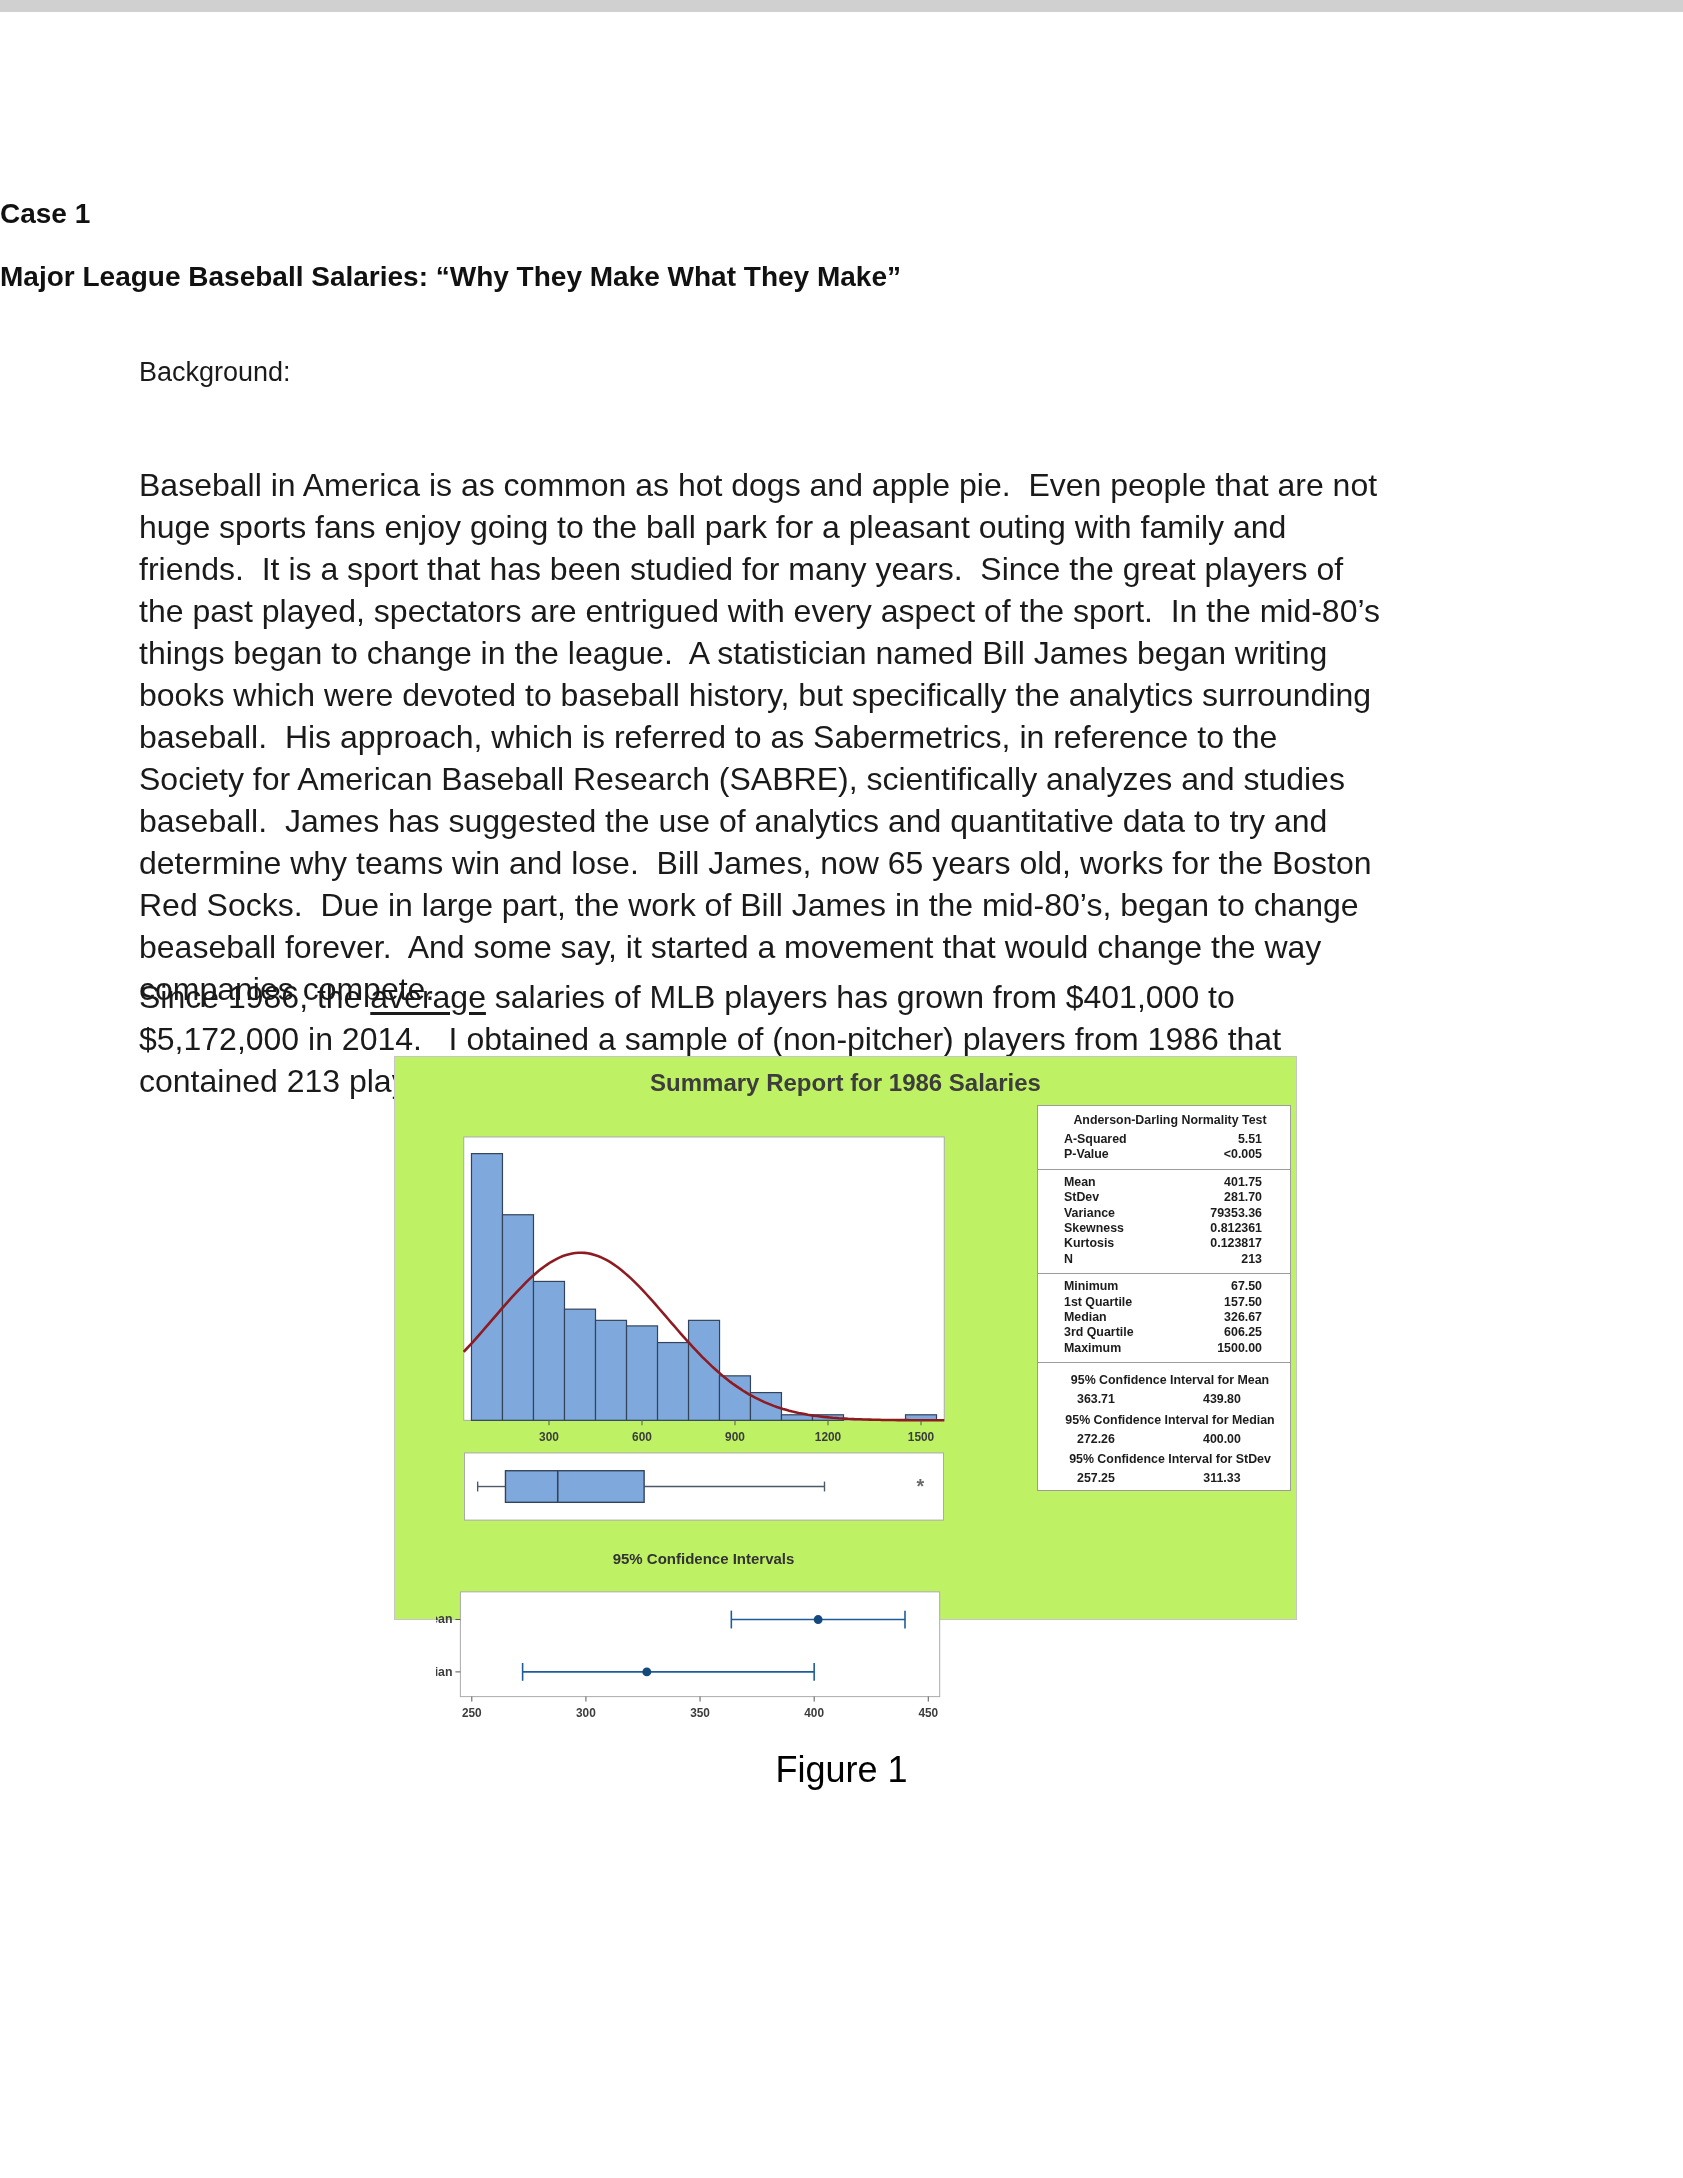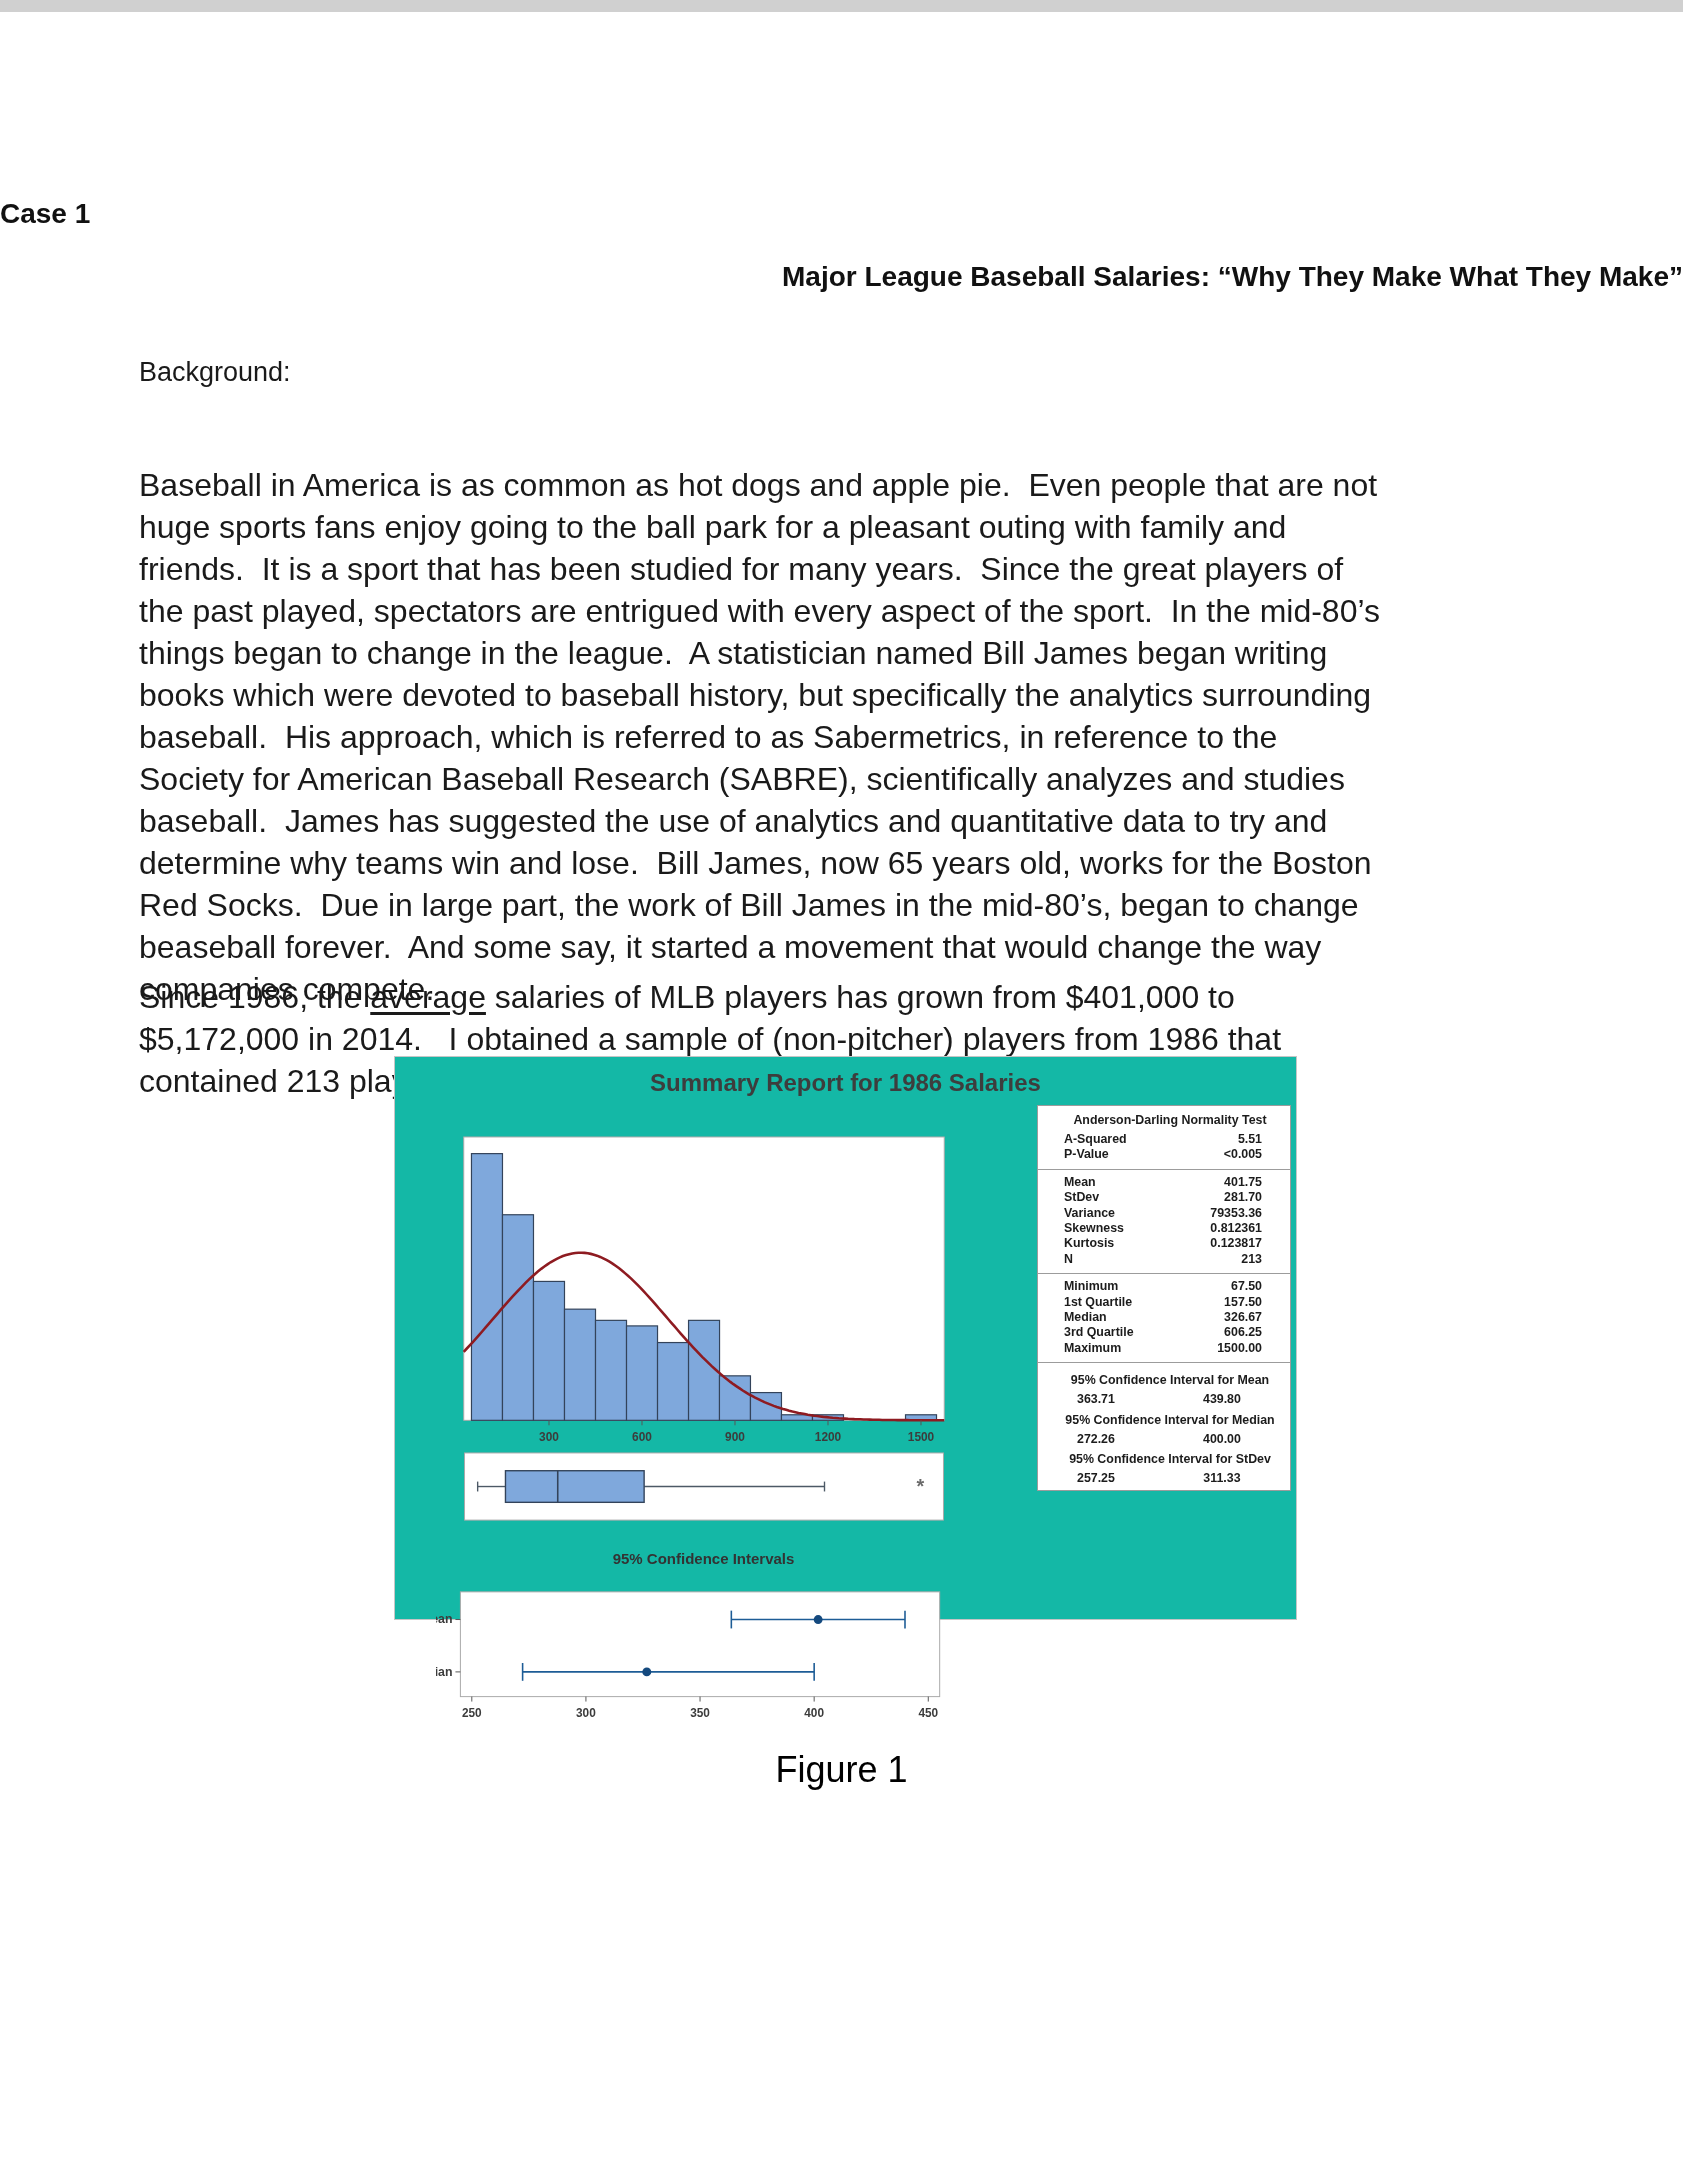--- a/index.html
+++ b/index.html
@@ -6,36 +6,36 @@
   body{background:#d0d0d0;font-family:"Liberation Sans", sans-serif;}
   .page{
     position:relative; width:1683px; height:2178px; background:#ffffff;
     margin:12px auto; overflow:hidden; color:#1a1a1a;
   }
   .doc-title{
     position:absolute; top:186px; left:0; width:100%；
     width:100%; text-align:center; font-size:28px; font-weight:bold; color:#111;
   }
   .doc-subtitle{
-    position:absolute; top:249px; left:0; width:100%; text-align:right;
+    position:absolute; top:249px; left:0; width:100%; text-align:left;
     font-size:28px; font-weight:bold; color:#111;
   }
   .section-heading{
     position:absolute; left:139px; top:345px; font-size:27px; color:#1a1a1a;
   }
   .body-par{
     position:absolute; left:139px; width:1249px; font-size:32px; line-height:42px;
     color:#1a1a1a; white-space:pre-wrap; text-align:left;
   }
   .par1{ top:420px; }
   .par2{ top:932px; }
   .ul{ text-decoration:underline; text-underline-offset:4px; }
   .figure{
     position:absolute; left:394px; top:1044px; width:903px; height:564px;
-    background:#14b8a6; border:1px solid #C6C6C6; box-sizing:border-box;
+    background:#bef264; border:1px solid #C6C6C6; box-sizing:border-box;
   }
   .fig-title{
     position:absolute; top:12px; left:0; width:100%; text-align:center;
     font-size:24px; font-weight:600; color:#3d3d3d;
   }
   .hist-wrap{ position:absolute; left:41px; top:74px; width:535px; height:327px; }
   .box-wrap{ position:absolute; left:41px; top:392px; width:535px; height:79px; }
   .ci-title{
     position:absolute; left:41px; top:493px; width:535px; text-align:center;
     font-size:15px; font-weight:600; color:#333;

